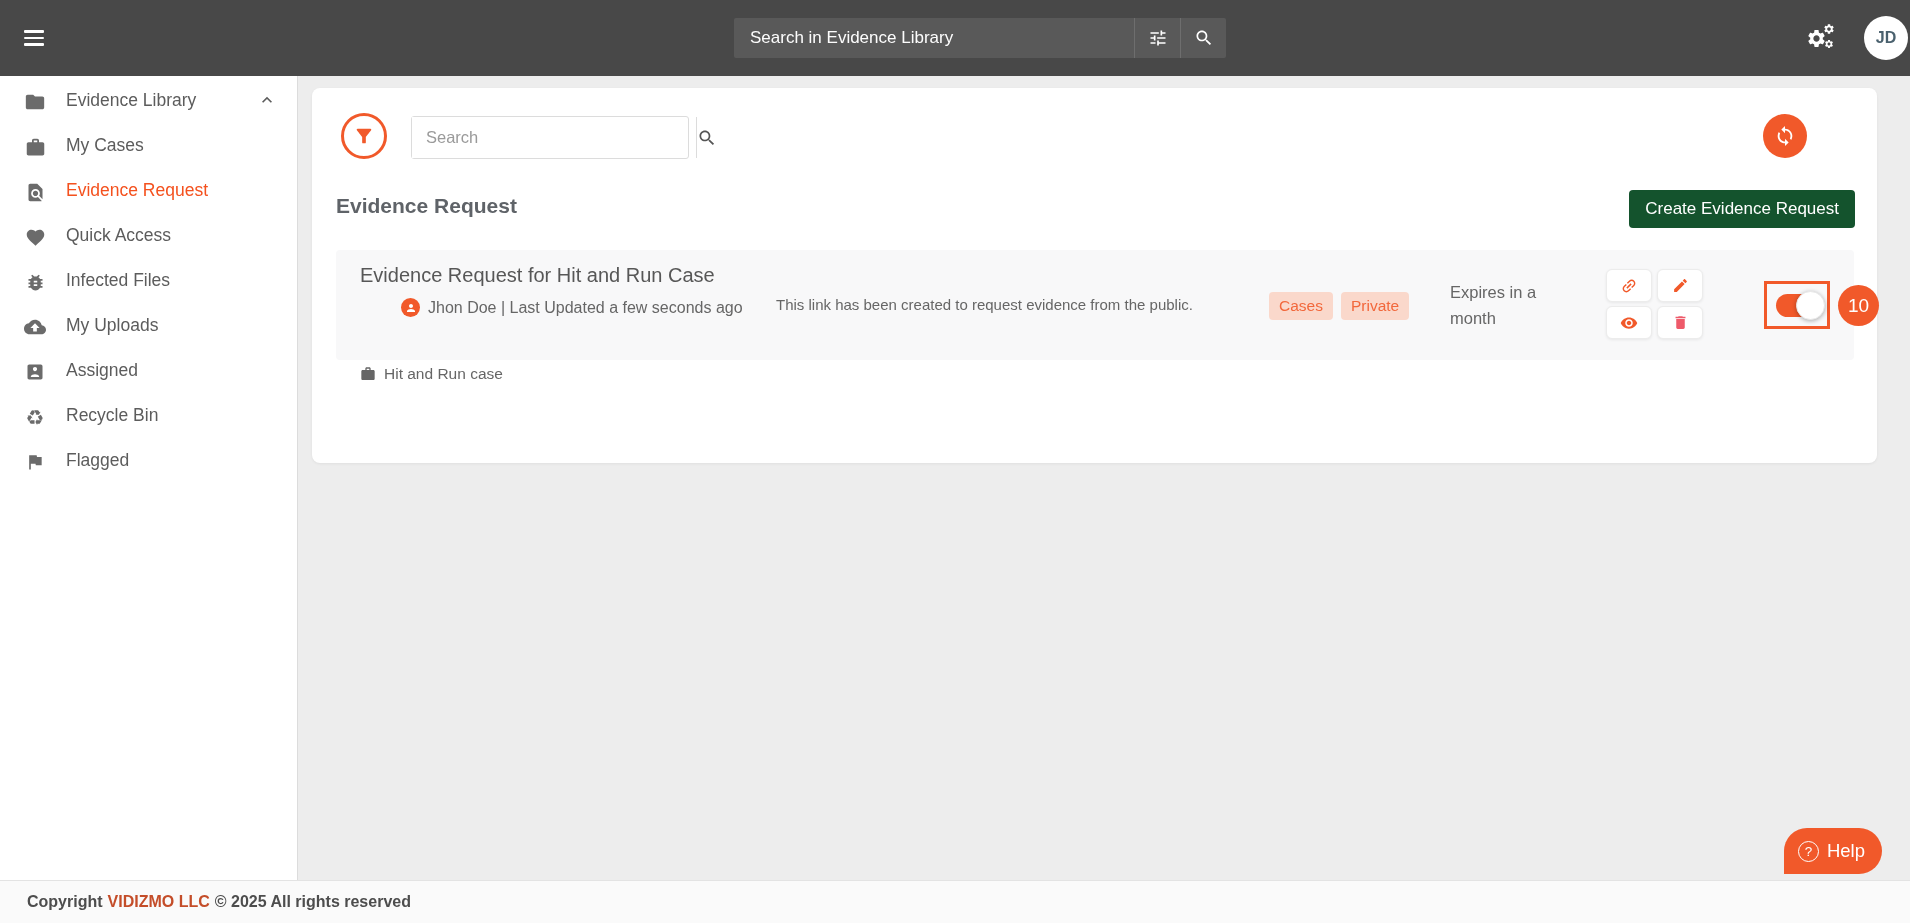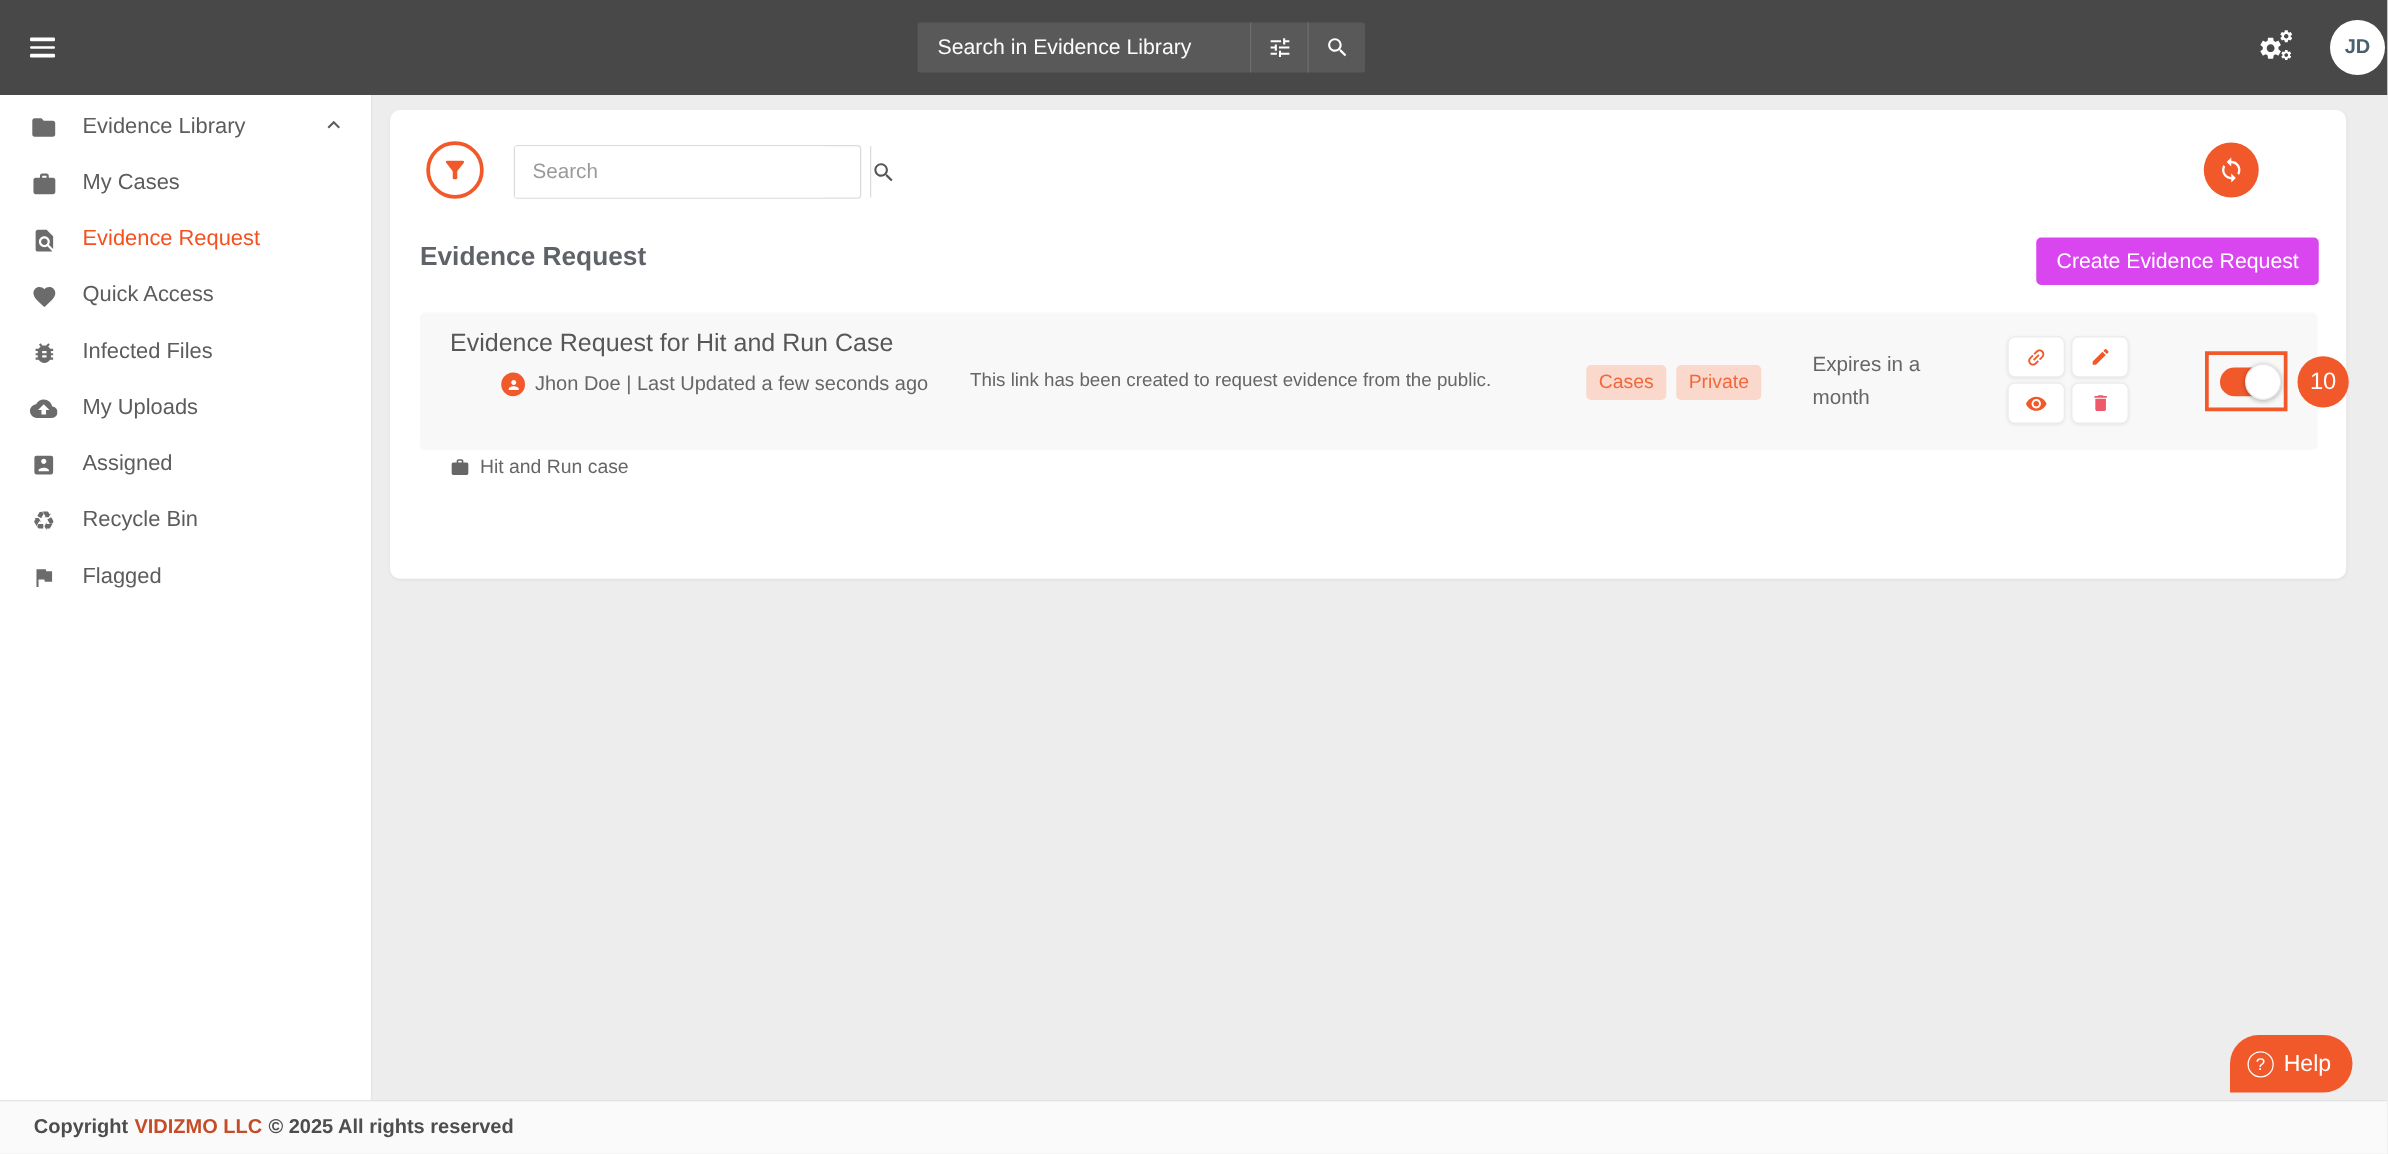--- a/index.html
+++ b/index.html
@@ -4,21 +4,21 @@
 <style>
   * { margin:0; padding:0; box-sizing:border-box; }
   html,body { width:1910px; height:923px; overflow:hidden; }
   body { font-family:"Liberation Sans", sans-serif; background:#ededed; }
   svg { display:block; }
 
   
   .topbar { position:relative; height:76px; background:#484848; display:flex; align-items:center; }
   .hamburger { margin-left:24px; width:20px; cursor:pointer; }
   .hamburger span { display:block; height:2.5px; background:#fff; border-radius:1px; margin:4px 0; }
-  .top-search { position:absolute; left:734px; top:18px; width:358px; height:40px;
+  .top-search { position:absolute; left:734px; top:18px; width:492px; height:40px;
                 background:#595959; border-radius:2px; display:flex; align-items:stretch; }
   .top-search input { flex:1; background:transparent; border:none; outline:none; color:#fff;
                       font-size:17px; padding:0 16px; font-family:"Liberation Sans", sans-serif; }
   .top-search input::placeholder { color:#fdfdfd; opacity:1; }
   .top-search .ts-btn { width:46px; display:flex; align-items:center; justify-content:center;
                         border-left:1px solid #6e6e6e; color:#fff; cursor:pointer; }
   .top-right { margin-left:auto; display:flex; align-items:center; }
   .gears { position:relative; width:34px; height:30px; color:#fff; margin-right:24px; cursor:pointer; }
   .gears .g-big   { position:absolute; left:0; top:5px; }
   .gears .g-small { position:absolute; left:17px; top:0; }
@@ -53,21 +53,21 @@
   .panel-search input { flex:1; border:none; outline:none; font-size:16.5px; color:#444;
                         padding:0 14px; font-family:"Liberation Sans", sans-serif; }
   .panel-search input::placeholder { color:#9a9a9a; opacity:1; }
   .panel-search .ps-btn { width:50px; border-left:1px solid #dcdcdc; display:flex; align-items:center;
                           justify-content:center; color:#555; cursor:pointer; }
   .refresh-btn { position:absolute; left:1451px; top:26px; width:44px; height:44px; border-radius:50%;
                  background:#F1592A; color:#fff; display:flex; align-items:center; justify-content:center;
                  cursor:pointer; }
   .page-title { position:absolute; left:24px; top:106px; font-size:21px; font-weight:bold; color:#5f6368; }
   .create-btn { position:absolute; right:22px; top:102px; height:38px; padding:0 16px;
-                background:#d946ef; border:none; border-radius:4px; color:#fff; font-size:17px;
+                background:#14532d; border:none; border-radius:4px; color:#fff; font-size:17px;
                 font-family:"Liberation Sans", sans-serif; cursor:pointer; }
 
   
   .request-row { position:absolute; left:24px; top:162px; width:1518px; height:110px;
                  background:#f8f8f9; border-radius:4px; }
   .req-title { position:absolute; left:24px; top:14px; font-size:20px; color:#575757; }
   .req-meta  { position:absolute; left:24px; top:48px; display:flex; align-items:center;
                font-size:16px; color:#666;margin-left:41px; }
   .person-badge { width:19px; height:19px; border-radius:50%; background:#F1592A; color:#fff;
                   display:flex; align-items:center; justify-content:center; margin-right:8px; }

